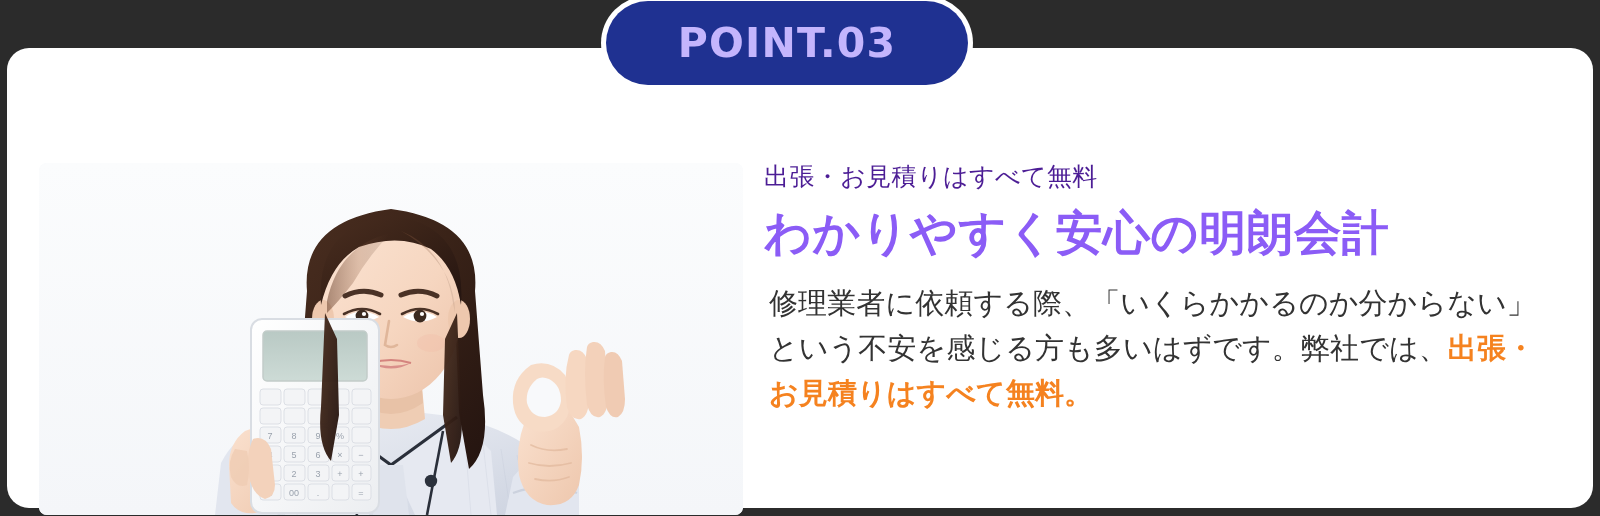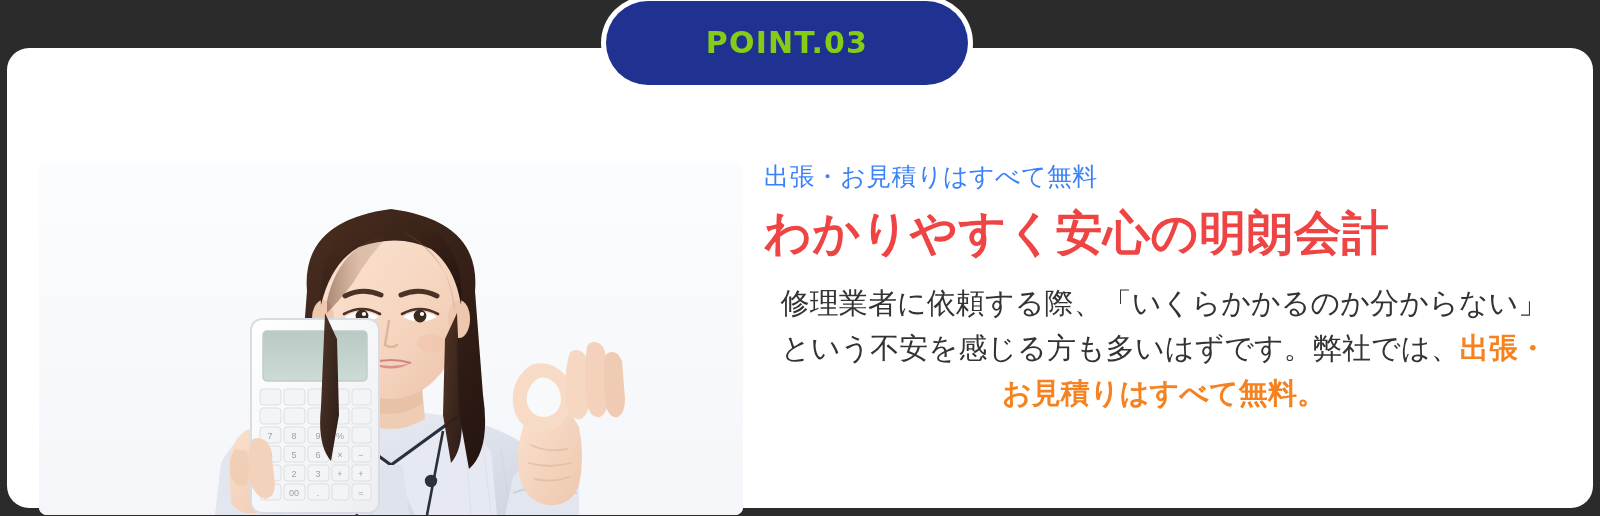--- a/index.html
+++ b/index.html
@@ -35,22 +35,22 @@
     border-radius:47px;
   }
   .badge {
     position:absolute;
     left:5px; top:5px; right:5px; bottom:5px;
     background:#1f3191;
     border-radius:42px;
     display:flex; align-items:center; justify-content:center;
   }
   .badge-label {
-    color:#84cc16;
-    font-size:30px;
+    color:#c4b5fd;
+    font-size:41px;
     font-weight:bold;
     letter-spacing:1.2px;
     line-height:1;
     font-family:"DejaVu Sans",sans-serif;
     text-align:right;
   }
 
   
   .photo {
     position:absolute;
@@ -62,45 +62,45 @@
   }
   .photo svg { display:block; width:100%; height:100%; }
 
   
   .text-col {
     position:absolute;
     left:757px; top:113px;
     width:800px;
   }
   .eyebrow {
-    color:#3b82f6;
+    color:#4c1d95;
     font-size:25px;
     font-weight:500;
     line-height:1.25;
     letter-spacing:0.4px;
     font-family:"DejaVu Sans",sans-serif;
   }
   .headline {
-    color:#ef4444;
+    color:#8b5cf6;
     font-size:47px;
     font-weight:bold;
     line-height:1.25;
     letter-spacing:0.5px;
     margin-top:12px;
     font-family:"DejaVu Sans",sans-serif;
   }
   .body-copy {
     margin-top:18px;
     color:#333333;
     font-size:29px;
     line-height:1.55;
     letter-spacing:0.1px;
     font-family:"DejaVu Sans",sans-serif;
   }
-  .body-copy p { margin:5px;text-align:center; }
+  .body-copy p { margin:5px; }
   .hl { color:#f5821f; font-weight:bold; }
 </style>
 </head>
 <body>
 
 <div class="stage">
 
   <div class="card">
 
     <div class="photo">

